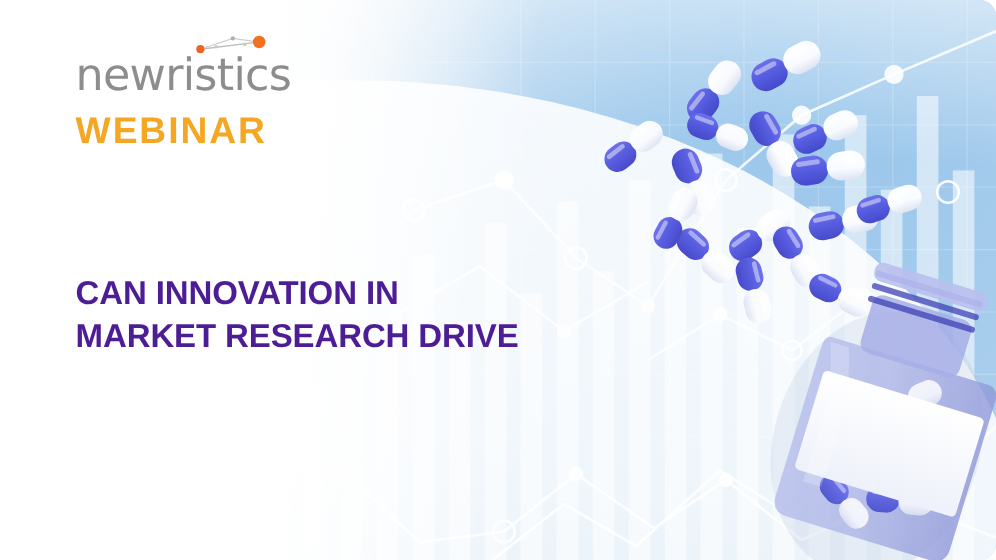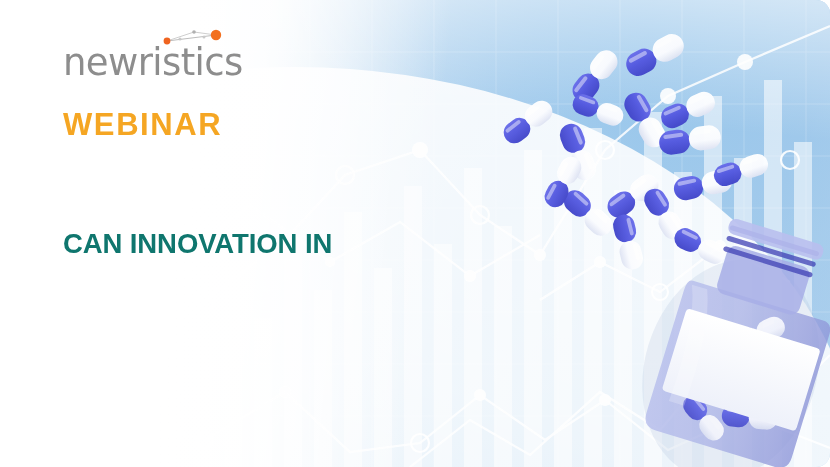--- a/index.html
+++ b/index.html
@@ -60,33 +60,33 @@
     position:relative;
     font-size:37px;
     letter-spacing:-.6px;
     color:#8d8d8d;
     font-weight:400;
     line-height:1;
     font-family:"DejaVu Sans",sans-serif;
   }
   #logo-accent{position:absolute;left:95px;top:-16px;width:72px;height:20px;}
   #webinar{
-    margin-top:28px;
+    margin-top:12px;
     font-size:31px;
     font-weight:700;
     letter-spacing:1.6px;
     color:#f5a623;
     line-height:1;
   }
 
   
   #headline{
     position:absolute;left:63px;top:226px;
     width:430px;
-    color:#0f766e;
+    color:#4c1d95;
     font-size:27.5px;
     font-weight:700;
     line-height:35.5px;
     letter-spacing:-.1px;
     text-transform:uppercase;
   }
   #headline .ln{display:block;white-space:nowrap;}
 </style>
 </head>
 <body>
@@ -292,15 +292,16 @@
       <circle cx="22" cy="11" r="1.5" fill="#c9c9c9"></circle>
       <circle cx="46" cy="9" r="1.5" fill="#c9c9c9"></circle>
       <circle cx="9" cy="13" r="3.4" fill="#ef6420"></circle>
       <circle cx="58" cy="7" r="5.2" fill="#f2701f"></circle>
     </svg>
     <div id="webinar">WEBINAR</div>
   </div>
 
   <div id="headline">
     <span class="ln">CAN INNOVATION IN</span>
+    <span class="ln">MARKET RESEARCH DRIVE</span>
   </div>
 
 </div>
 
 </body></html>

